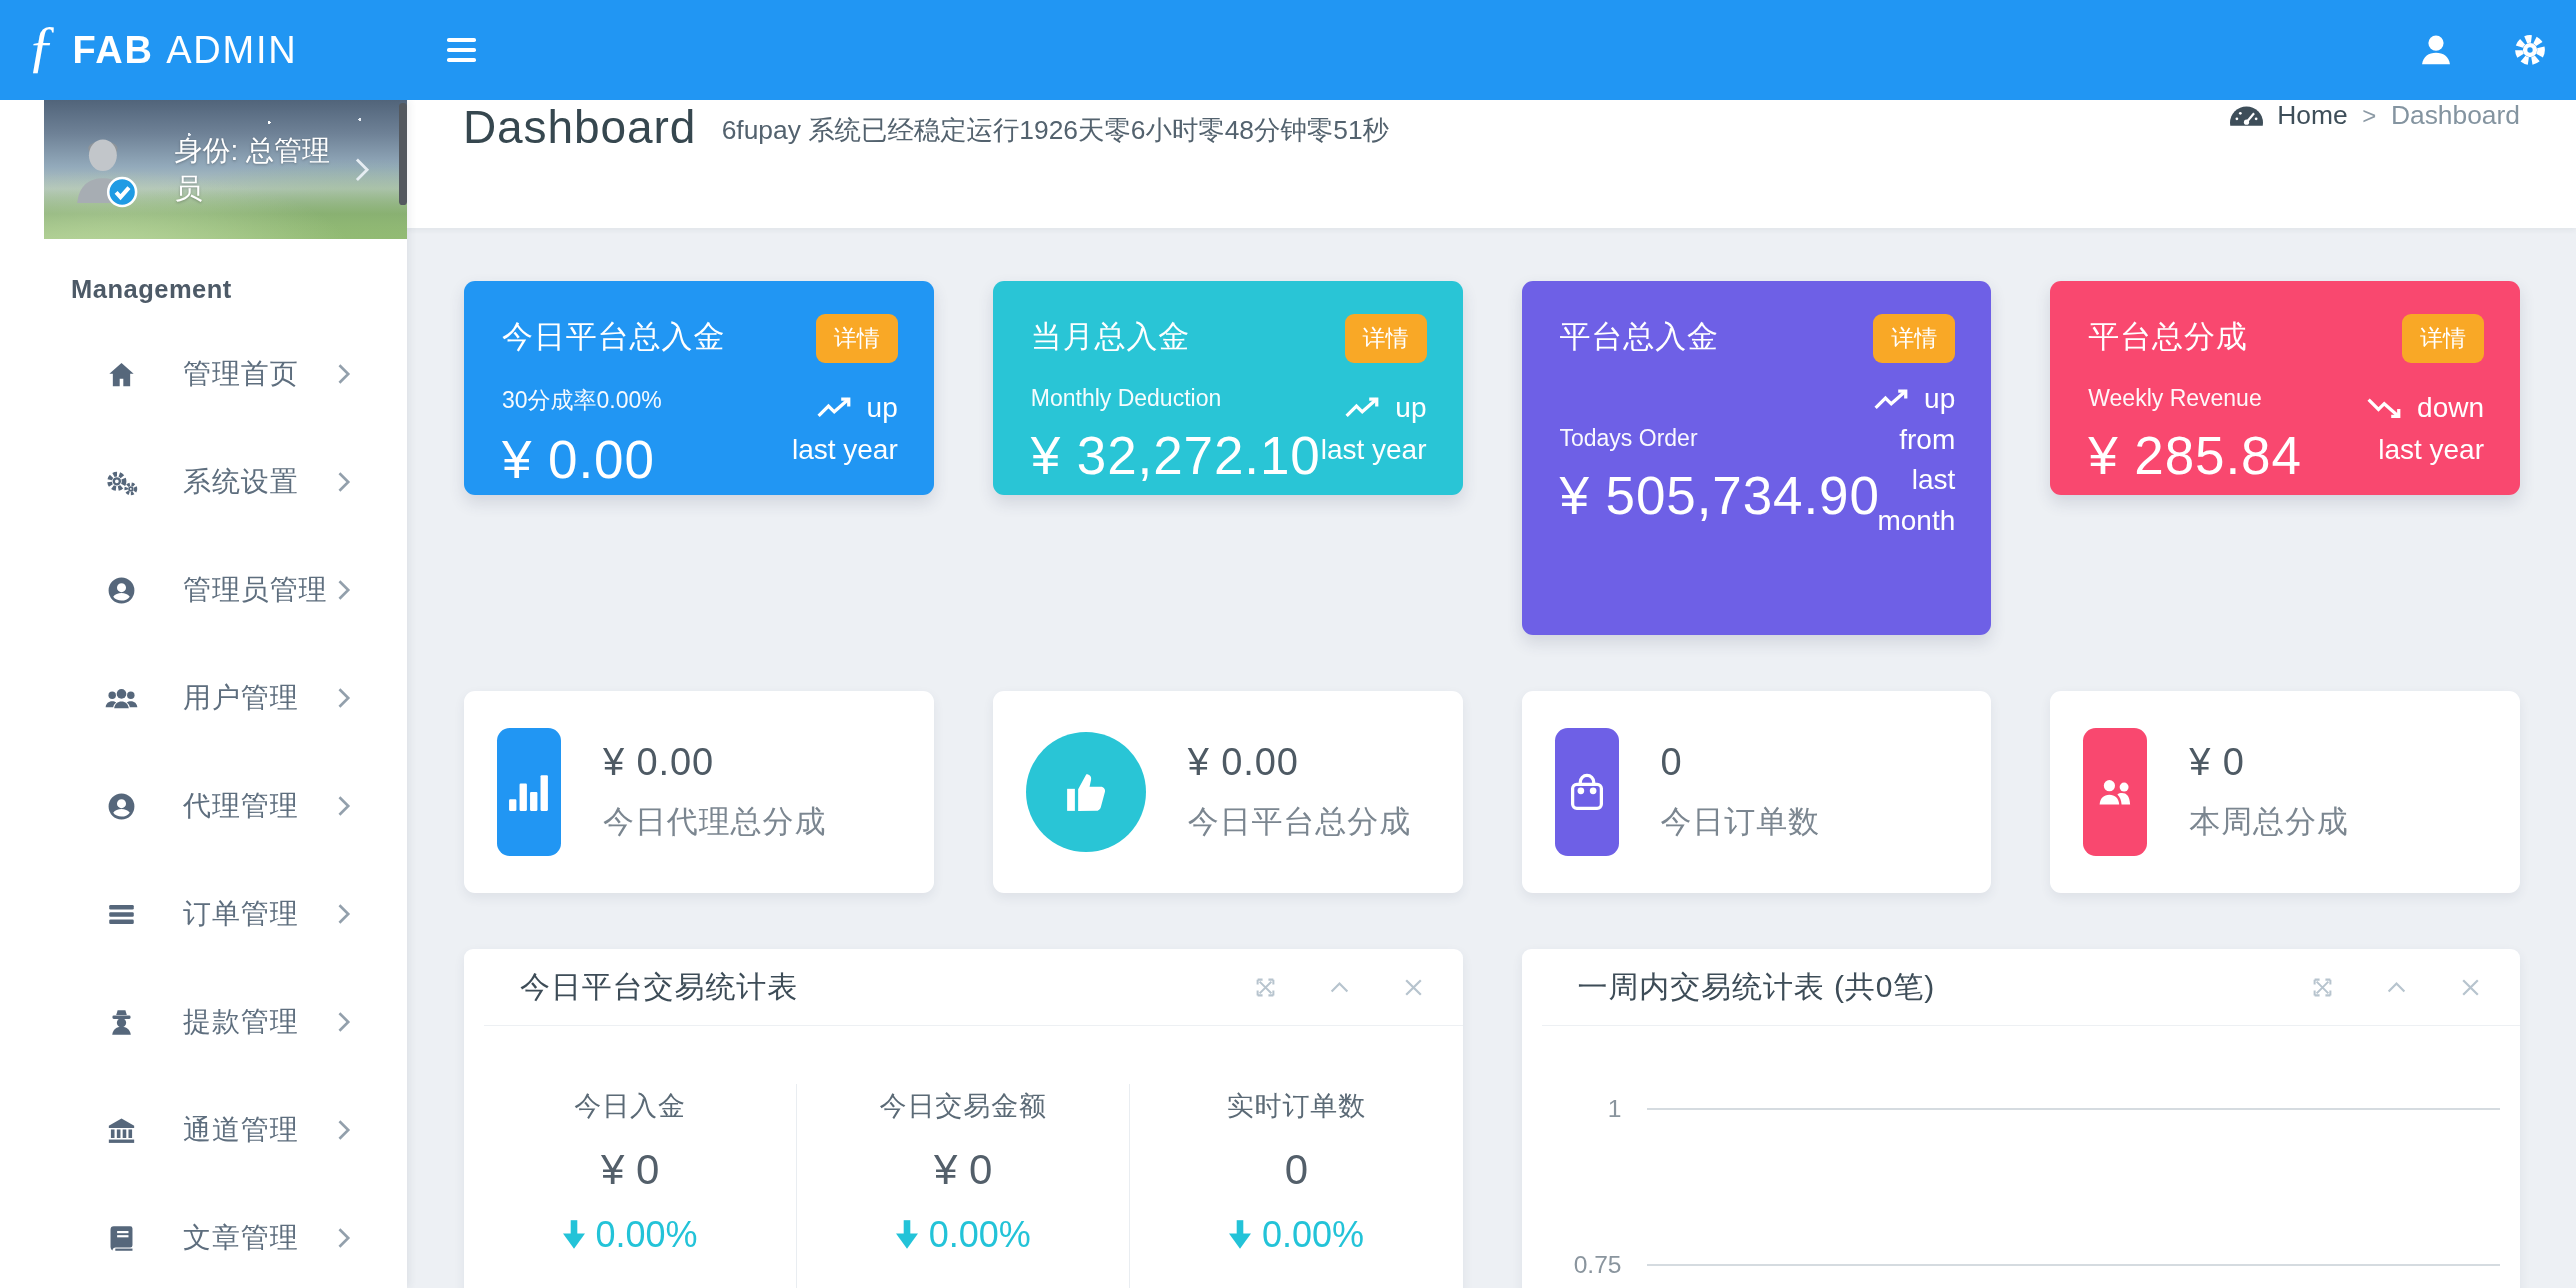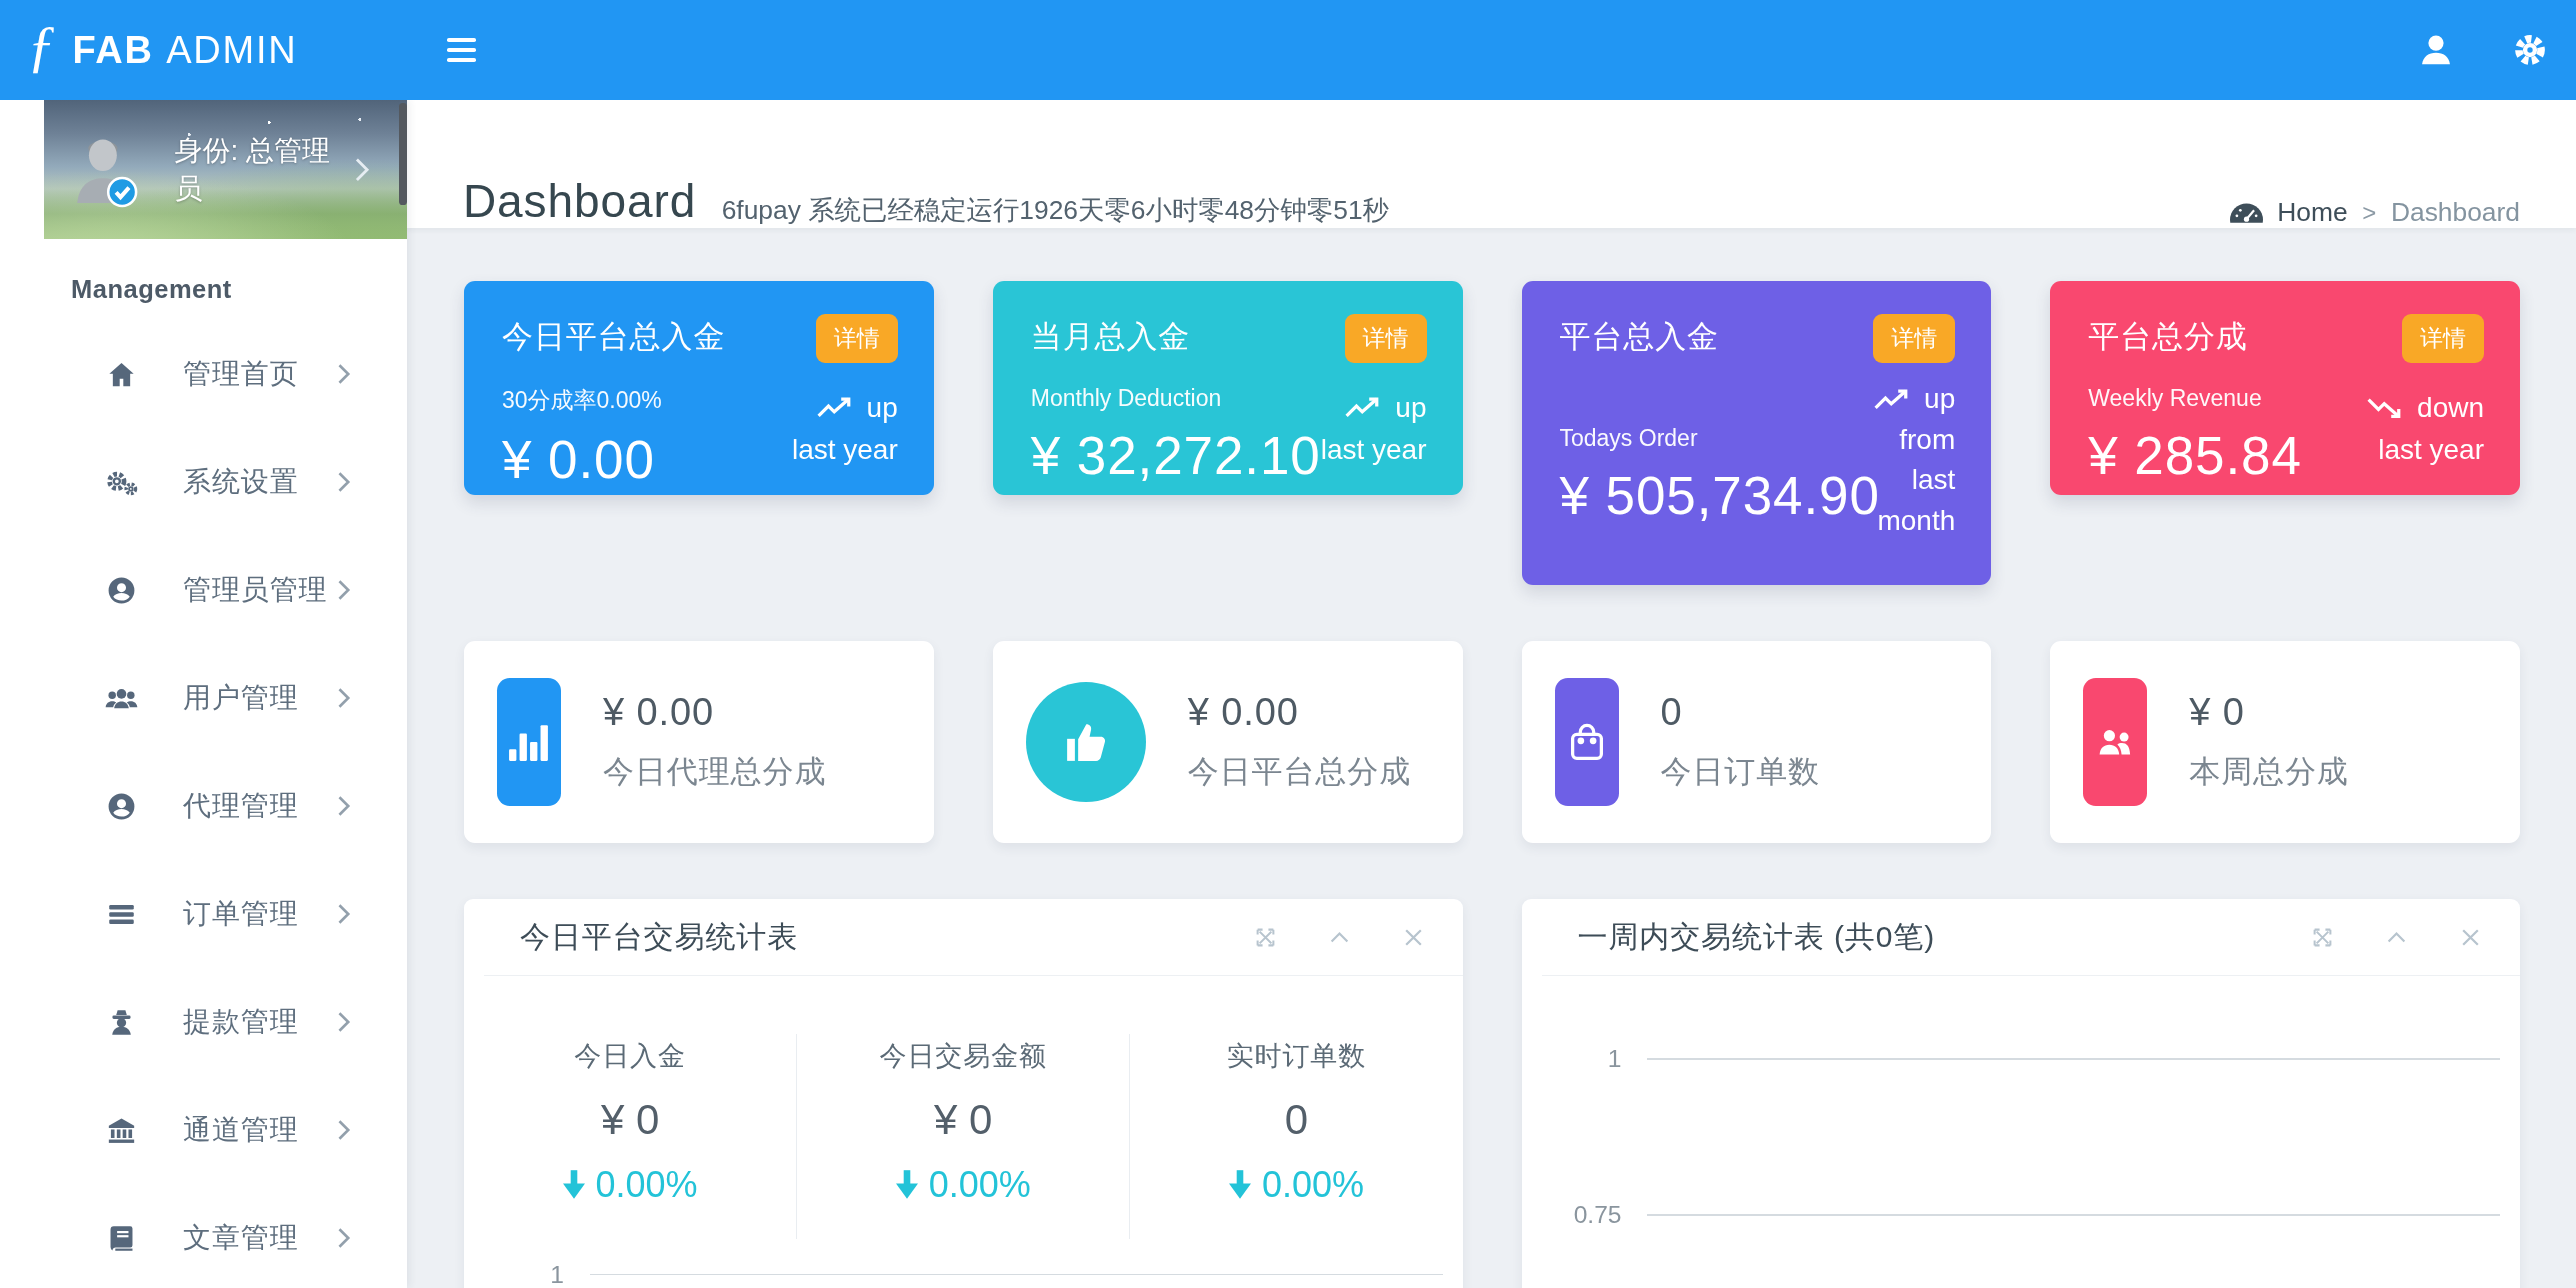--- a/index.html
+++ b/index.html
@@ -52,38 +52,38 @@
     color:#4d5a67; letter-spacing:0.5px; }
   .menu { margin-top:16.4px; }
   .menu-item { height:108px; display:flex; align-items:center;
     padding:0 56px 0 60px; cursor:pointer; }
   .menu-icon { width:35px; height:31px; display:flex; align-items:center; justify-content:center; }
   .menu-label { font-size:28px; color:#5e6e7e; margin-left:44px; letter-spacing:0.9px;font-family:Liberation Mono, monospace; }
   .menu-chevron { margin-left:auto; }
 
   
   .main { position:absolute; left:407px; top:100px; right:0; bottom:0; overflow:hidden; }
-  .page-header { height:128px; background:#fff; display:flex; align-items:flex-end;
+  .page-header { height:128px; background:#fff; display:flex; align-items:flex-start;
     padding:0 56px; box-shadow:0 2.7px 5.5px rgba(40,50,70,.06); position:relative; z-index:10; }
   .page-title { font-size:46px; color:#36474f; font-weight:500; letter-spacing:0.9px; }
   .page-subtitle { font-size:26.4px; color:#53626e; margin-left:25.5px; margin-top:12.8px; }
   .breadcrumb { margin-left:auto; display:flex; align-items:center; gap:14.6px;
     font-size:26.4px; color:#3e4e59; }
   .breadcrumb .sep { color:#8c9aa5; font-size:24px; }
   .breadcrumb .current { color:#8494a0; }
   .crumb-home { cursor:pointer; }
 
   .content { padding:53px 56px 0 57px; }
   .grid4 { display:grid; grid-template-columns:repeat(4,1fr); column-gap:59px; align-items:start; }
   .grid2 { display:grid; grid-template-columns:1fr 1fr; column-gap:59px; align-items:start; }
 
   
   .stat-card { height:214px; border-radius:11px; color:#fff; position:relative;
     padding:35px 38px; box-shadow:0 7.3px 16.4px rgba(50,60,90,.14); }
-  .stat-card.tall { height:304px; }
+  .stat-card.tall { height:354px; }
   .c-blue   { background:#2196f3; }
   .c-teal   { background:#29c5d6; }
   .c-purple { background:#6e60e6; }
   .c-pink   { background:#f9486f; }
   .stat-title { font-size:31px; font-weight:500; letter-spacing:0.9px; }
   .badge { position:absolute; top:33px; right:36px; background:#f9a826; color:#fff;
     font-size:23px; padding:9px 18px; border-radius:9px; cursor:pointer; }
   .stat-sub { font-size:23px; margin-top:27px; opacity:.96; }
   .tall .stat-sub { margin-top:67px; }
   .stat-amount { font-size:53px; font-weight:500; margin-top:12.8px; letter-spacing:0.9px; }

